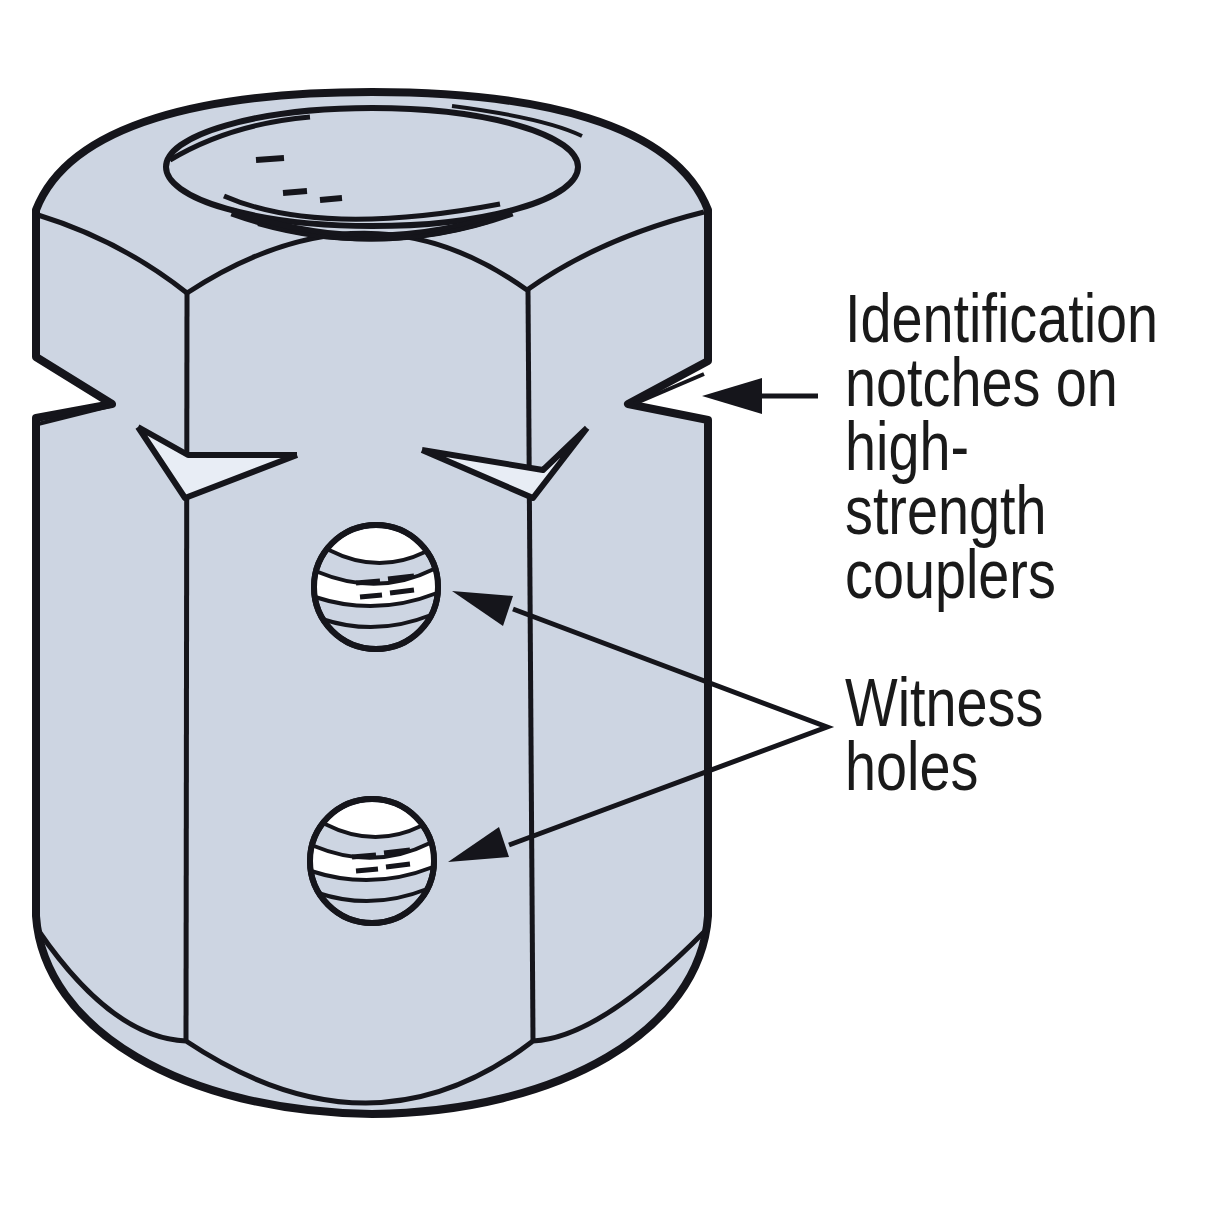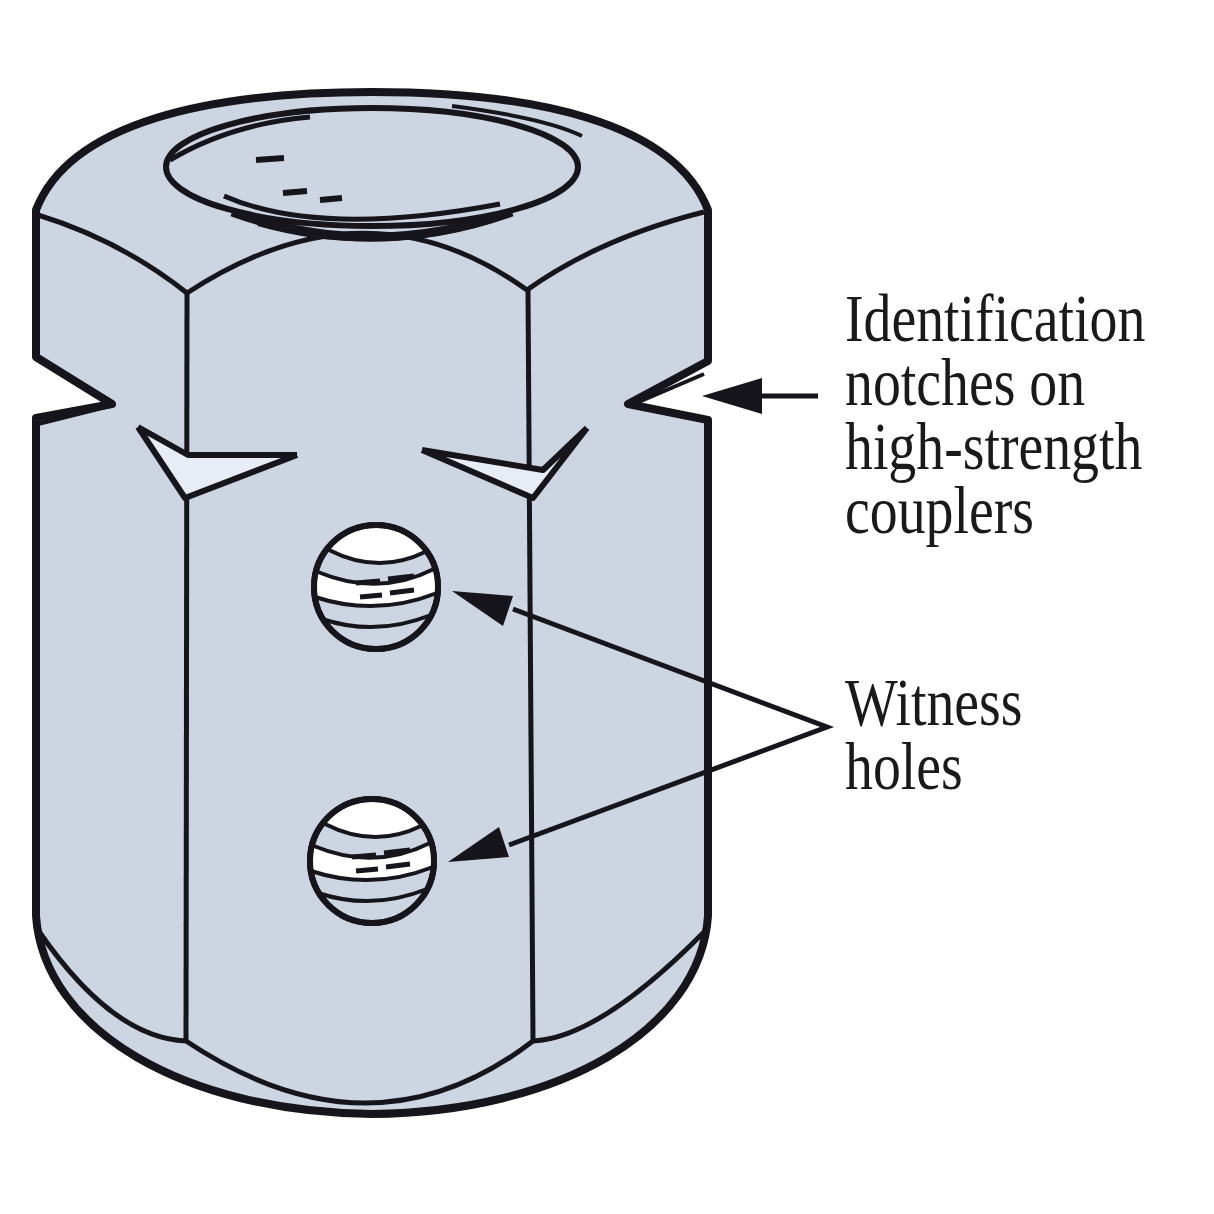--- a/index.html
+++ b/index.html
@@ -9,21 +9,21 @@
     --line:#15151B;
     --text:#1A1A1A;
     --hole-highlight:#FFFFFF;
   }
   html,body{margin:0;padding:0;background:var(--background);}
   .stage{
     position:relative;
     width:1212px;height:1214px;
     background:var(--background);
     overflow:hidden;
-    font-family:Liberation Serif, serif;
+    font-family:Liberation Sans, sans-serif;
   }
   .stage svg{position:absolute;left:0;top:0;}
   .anno{
     position:absolute;
     color:var(--text);
     font-size:68px;
     line-height:64px;
     font-weight:400;
     white-space:pre-line;
     transform:scaleX(0.82);

